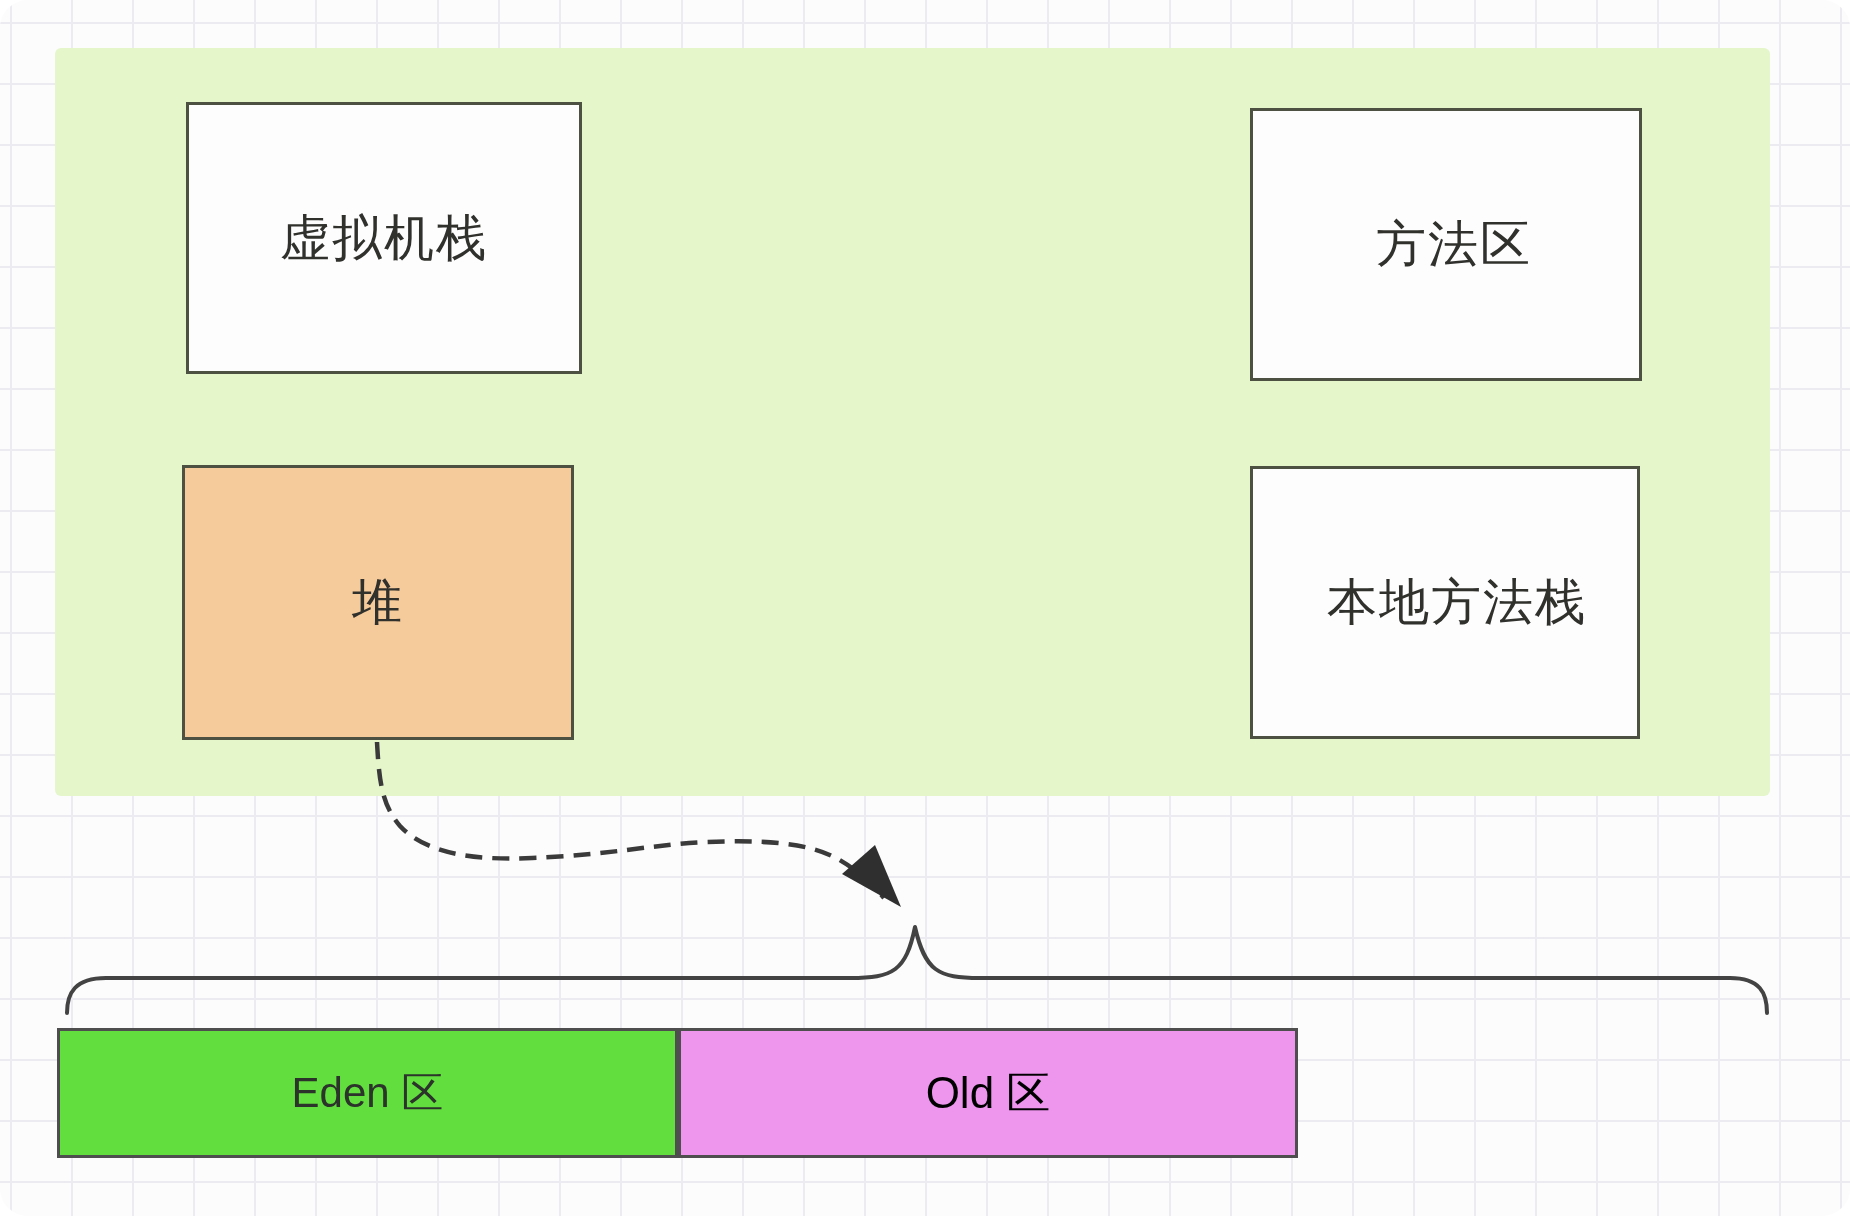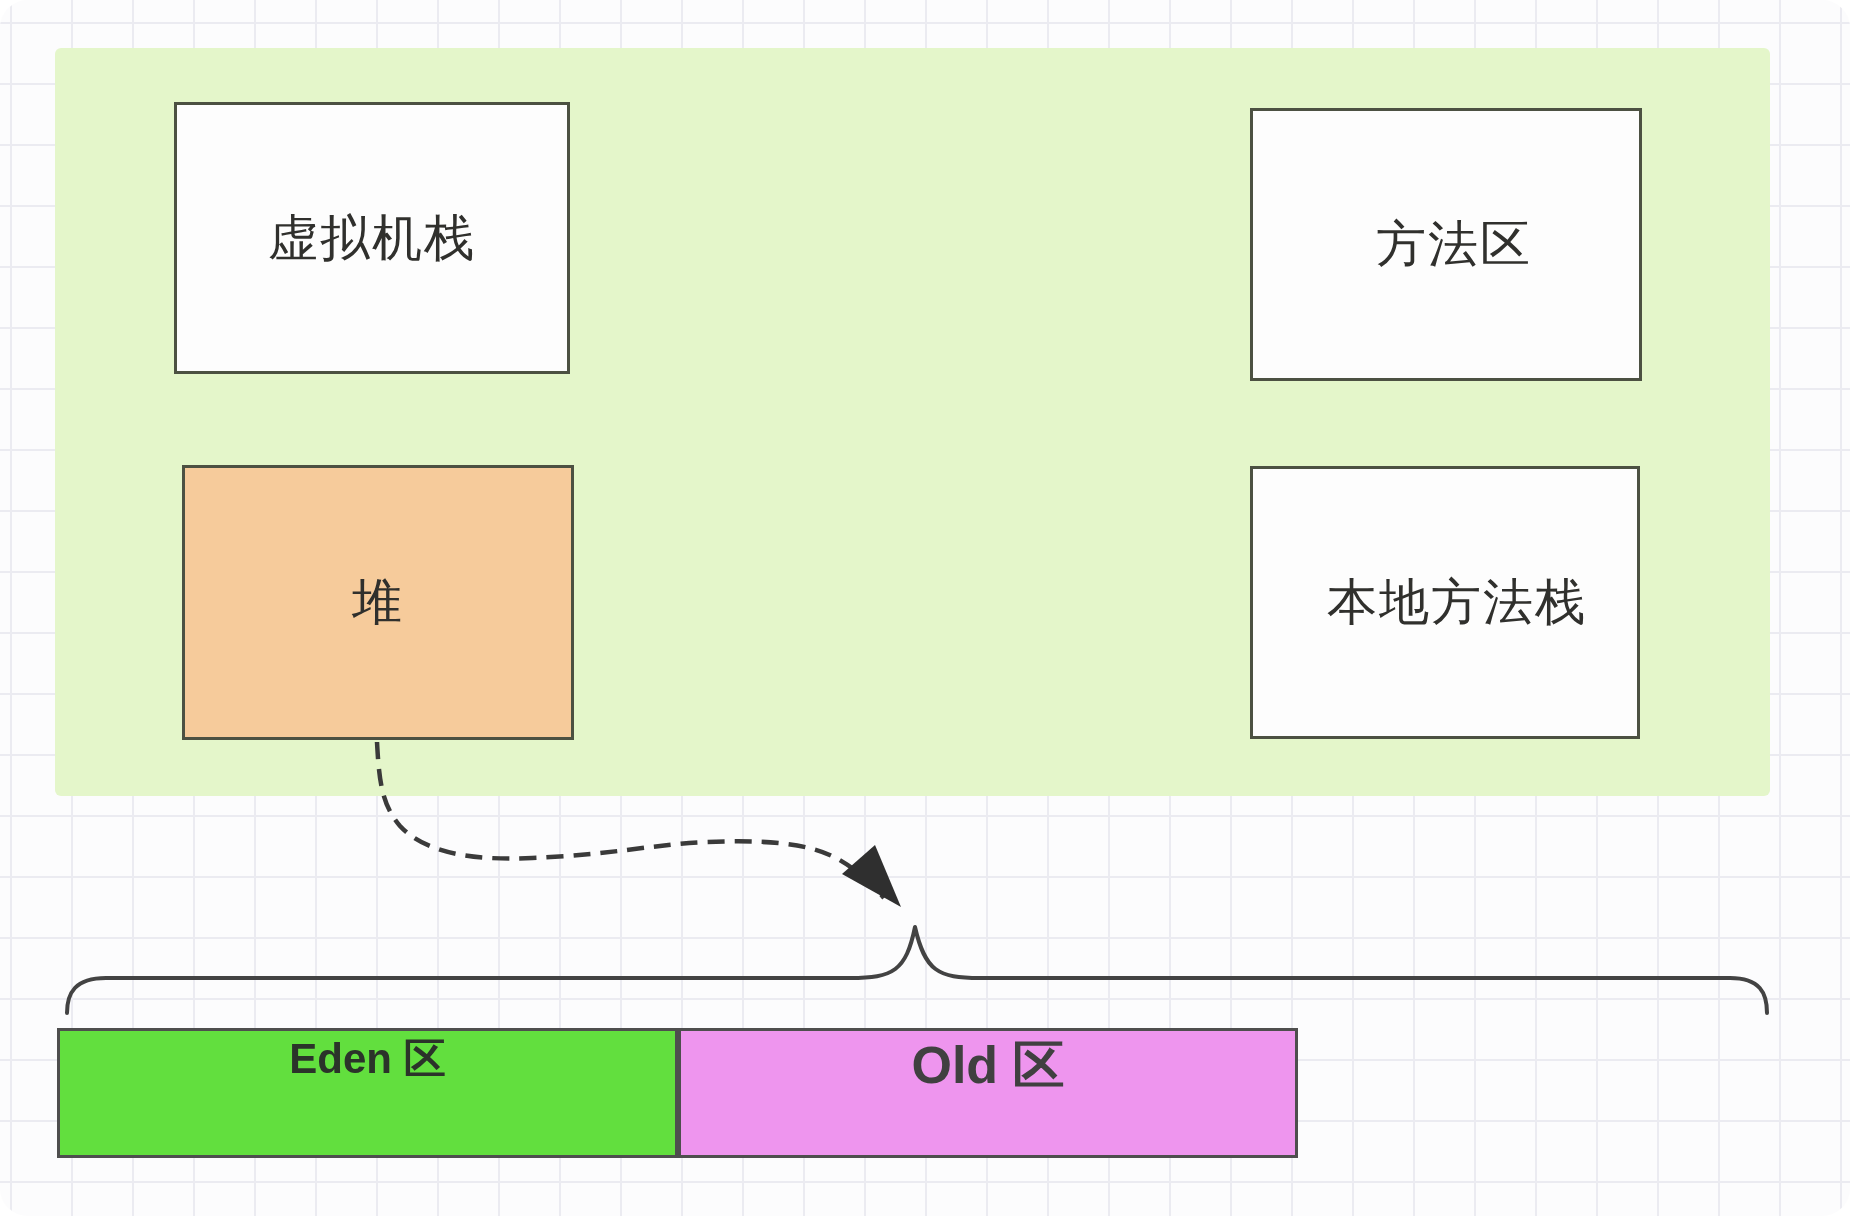--- a/index.html
+++ b/index.html
@@ -23,42 +23,41 @@
   }
   .node{
     position:absolute;
     background:#fdfdfd;
     border:3px solid #4c5142;
     display:flex;align-items:center;justify-content:center;
     font-size:50px;letter-spacing:2px;color:#30302d;
     box-sizing:border-box;
   }
   .node.heap{background:#f6cb9b;}
-  .vm-stack{left:174px;top:102px;width:396px;height:272px;}
+  .vm-stack{left:186px;top:102px;width:396px;height:272px;}
   .program-counter{left:712px;top:112px;width:392px;height:270px;}
   .method-area{left:1250px;top:108px;width:392px;height:273px;padding-left:16px;}
   .heap{left:182px;top:465px;width:392px;height:275px;}
   .native-method-stack{left:1250px;top:466px;width:390px;height:273px;padding-left:24px;}
   .overlay{position:absolute;left:0;top:0;width:1850px;height:1216px;pointer-events:none;}
   .bar{
     position:absolute;left:57px;top:1028px;width:1726px;height:130px;
     display:flex;
   }
   .seg{
     box-sizing:border-box;
     border:3px solid #4e4e4e;
-    display:flex;align-items:flex-start;justify-content:center;
+    display:flex;align-items:center;justify-content:center;
     font-size:44px;color:#2b332a;
     height:130px;
-    font-weight:bold;
   }
   .seg.eden{width:621px;background:#62df3e;font-size:42px;}
   .seg.s0{width:242px;background:#f7f7a3;}
   .seg.s1{width:243px;background:#f7f7a3;}
-  .seg.old{width:620px;background:#ee95ee;font-size:52px;color:#404040;}
+  .seg.old{width:620px;background:#ee95ee;font-size:44px;color:#000000;}
 </style>
 </head>
 <body>
 
 <div class="screen">
 
   <div class="panel"></div>
 
   <div class="node vm-stack">
     <span>虚拟机栈</span>

